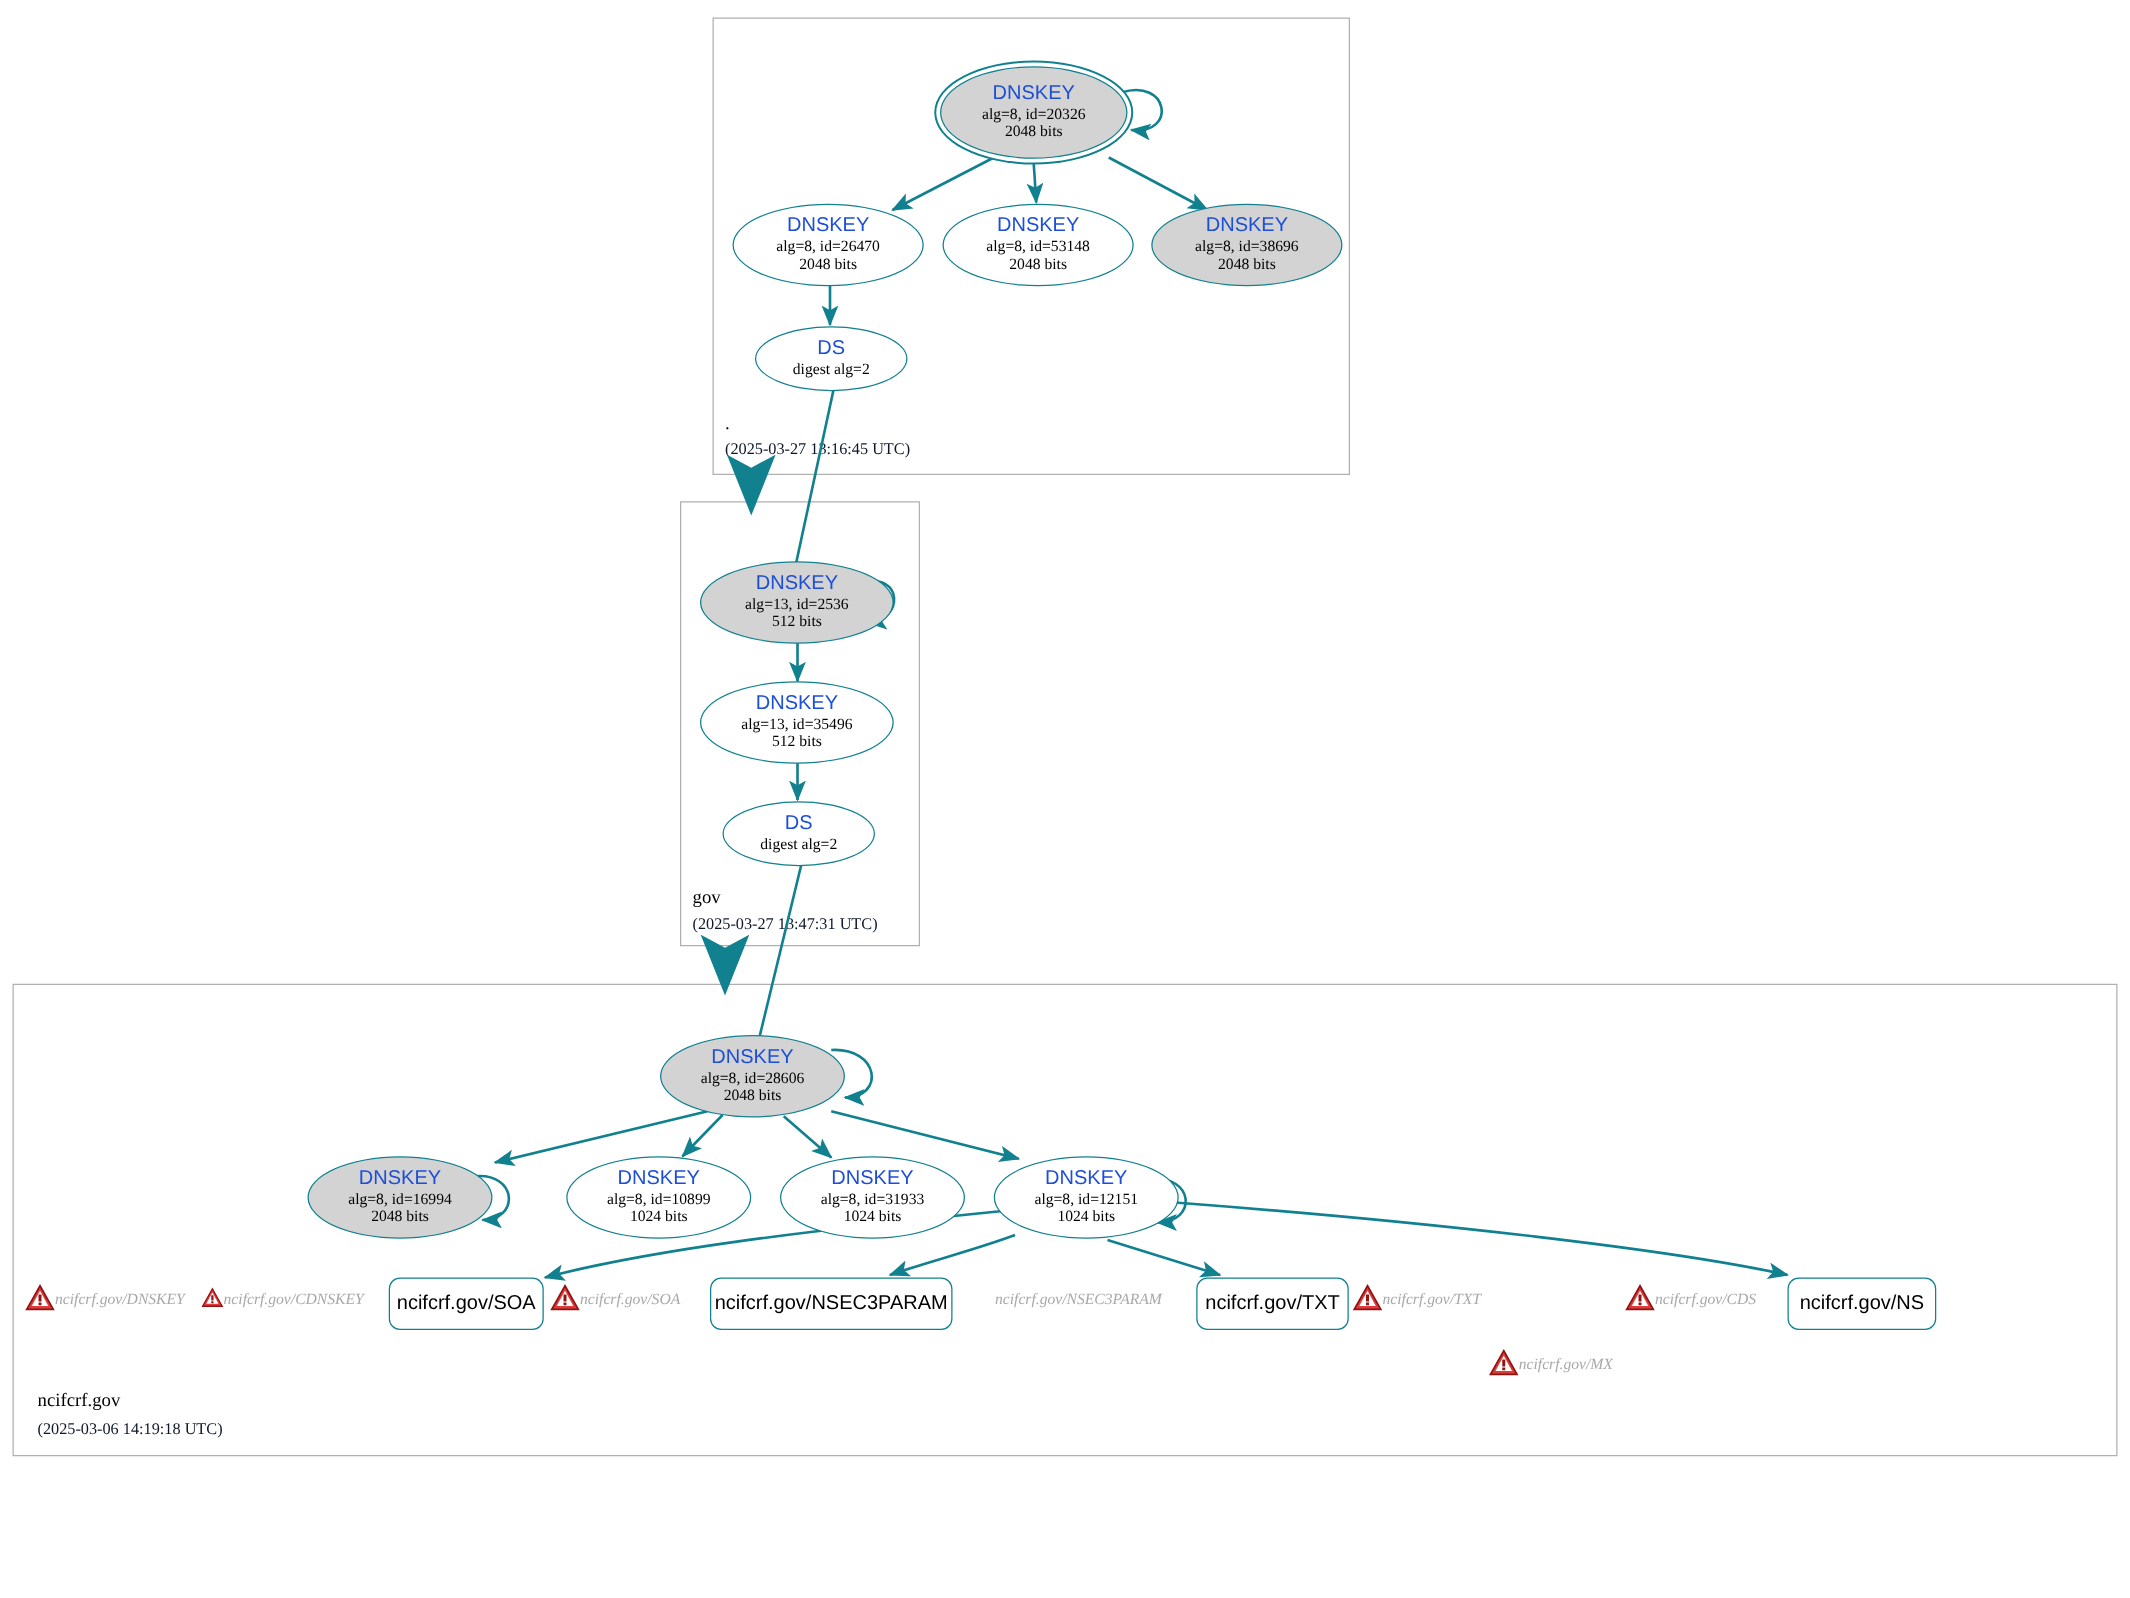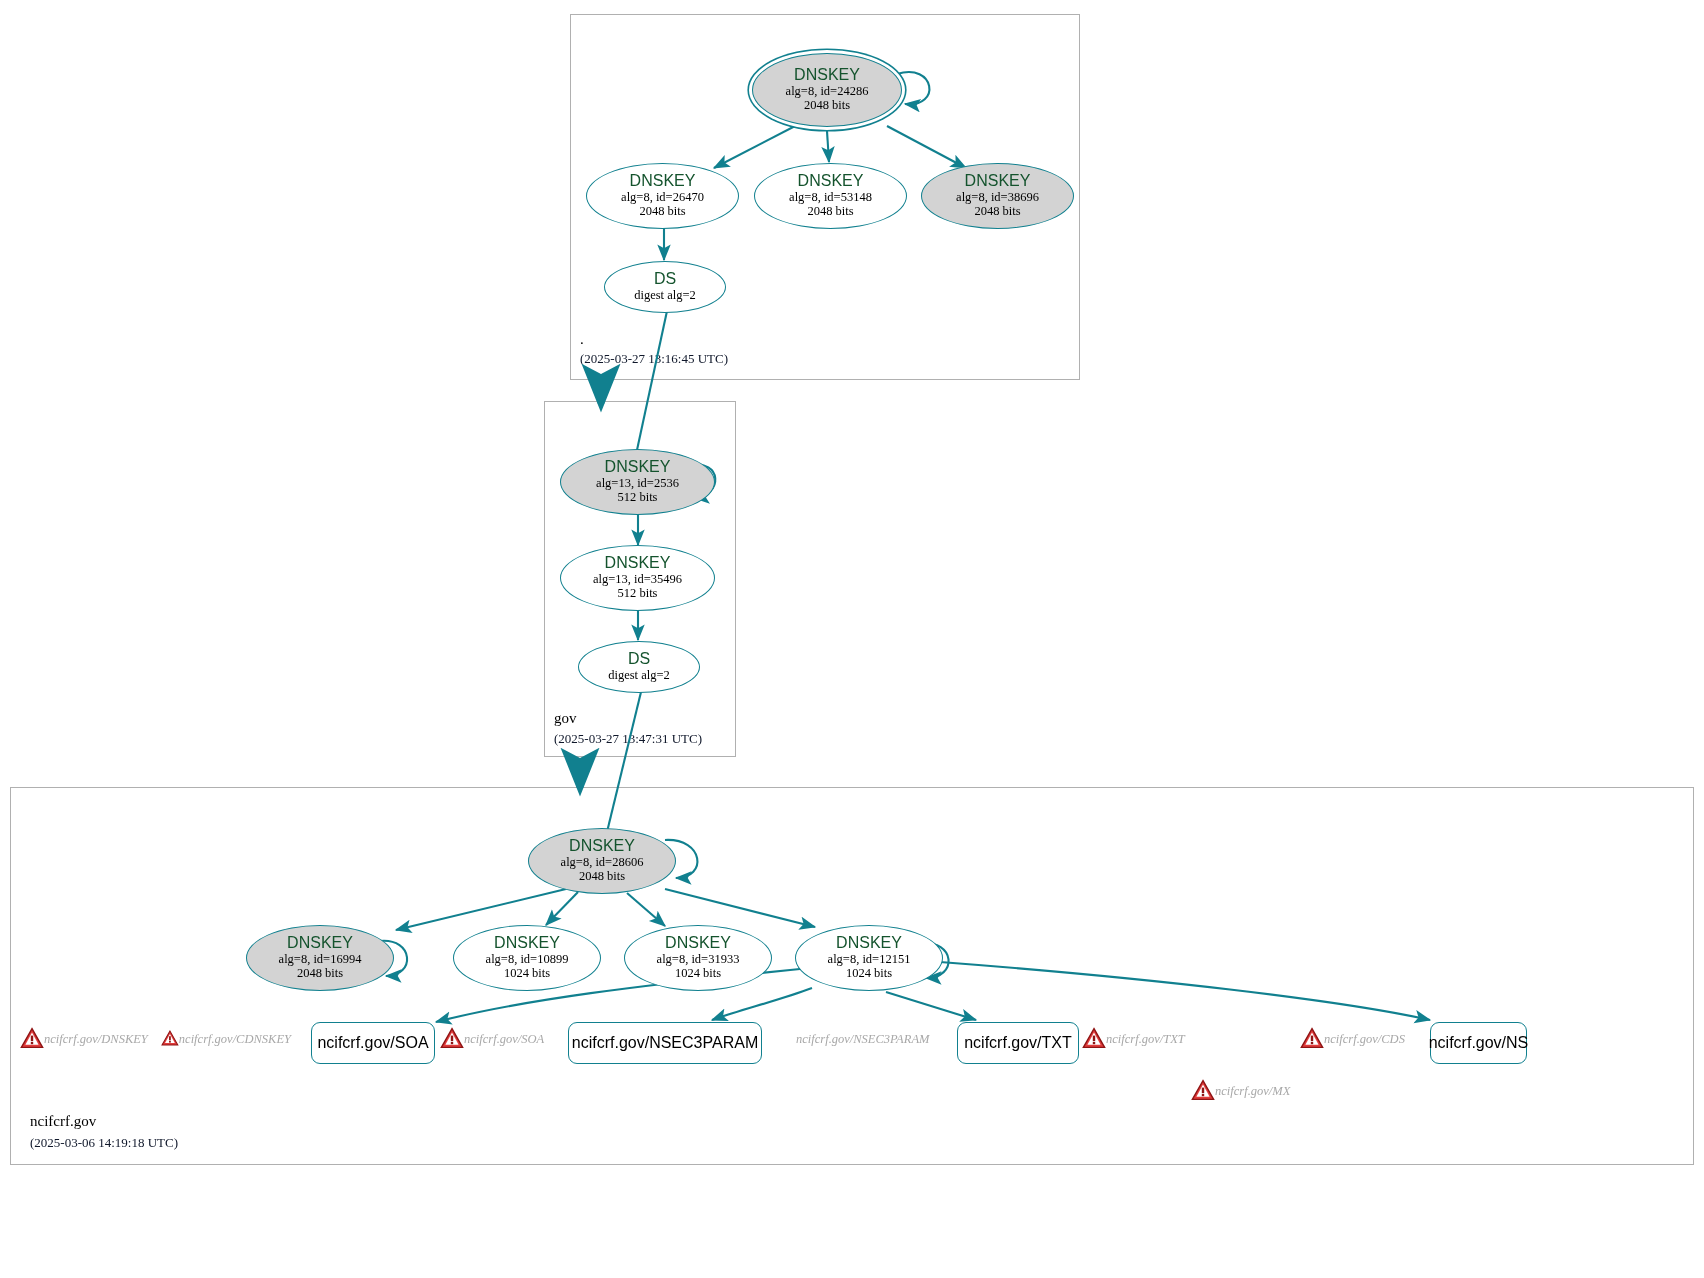--- a/index.html
+++ b/index.html
@@ -6,21 +6,21 @@
   body{width:1704px;height:1278px;position:relative;font-family:"Liberation Sans",sans-serif;overflow:hidden;}
   #stage{position:absolute;left:0;top:0;width:1704px;height:1278px;}
   svg.layer{position:absolute;left:0;top:0;width:1704px;height:1278px;overflow:visible;}
   .zonebox{position:absolute;border:1px solid #b0b0b0;background:transparent;box-sizing:border-box;}
   .zonelabel{position:absolute;font-family:"Liberation Serif",serif;font-size:15px;color:#000;white-space:nowrap;}
   .zonestamp{position:absolute;font-family:"Liberation Serif",serif;font-size:13px;color:#0f172a;white-space:nowrap;}
   .node{position:absolute;display:flex;flex-direction:column;align-items:center;justify-content:center;text-align:center;box-sizing:border-box;}
   .ellipse{border:1.6px solid #11808f;border-radius:50%;background:#ffffff;}
   .ellipse.shaded{background:#d3d3d3;}
   .ellipse.sep{box-shadow:0 0 0 3px #ffffff, 0 0 0 4.6px #11808f;}
-  .nt{font-family:"Liberation Sans",sans-serif;font-size:16px;color:#14532d;line-height:1.05;}
+  .nt{font-family:"Liberation Sans",sans-serif;font-size:16px;color:#1d4ed8;line-height:1.05;}
   .nsub{font-family:"Liberation Serif",serif;font-size:12.5px;color:#000;line-height:1.15;white-space:nowrap;}
   .rrbox{position:absolute;border:1.6px solid #11808f;border-radius:9px;background:#fff;
          display:flex;align-items:center;justify-content:center;font-family:"Liberation Sans",sans-serif;
          font-size:16px;color:#000;box-sizing:border-box;white-space:nowrap;}
   .warn{position:absolute;display:flex;flex-direction:row;align-items:center;width:130px;}
   .warnlabel{font-family:"Liberation Serif",serif;font-style:italic;font-size:12.5px;color:#a8a8a8;white-space:nowrap;margin-top:3px;}
 </style>
 </head>
 <body>
 
@@ -88,21 +88,21 @@
       <path d="M812,988 C780,1000 740,1010 712,1020" marker-end="url(#ah)"></path>
 
       <path d="M886,992 L976,1020" marker-end="url(#ah)"></path>
 
       <path d="M940,962 C1150,978 1340,1000 1430,1020" marker-end="url(#ah)"></path>
     </g>
   </svg>
 
   <div class="node ellipse shaded sep" style="left:752px;top:53px;width:150px;height:74px;">
     <div class="nt">DNSKEY</div>
-    <div class="nsub">alg=8, id=24286</div>
+    <div class="nsub">alg=8, id=20326</div>
     <div class="nsub">2048 bits</div>
   </div>
 
   <div class="node ellipse" style="left:586px;top:163px;width:153px;height:66px;">
     <div class="nt">DNSKEY</div>
     <div class="nsub">alg=8, id=26470</div>
     <div class="nsub">2048 bits</div>
   </div>
 
   <div class="node ellipse" style="left:754px;top:163px;width:153px;height:66px;">
@@ -165,21 +165,21 @@
 
   <div class="node ellipse" style="left:795px;top:925px;width:148px;height:66px;">
     <div class="nt">DNSKEY</div>
     <div class="nsub">alg=8, id=12151</div>
     <div class="nsub">1024 bits</div>
   </div>
 
   <div class="rrbox" style="left:311px;top:1022px;width:124px;height:42px;">ncifcrf.gov/SOA</div>
   <div class="rrbox" style="left:568px;top:1022px;width:194px;height:42px;">ncifcrf.gov/NSEC3PARAM</div>
   <div class="rrbox" style="left:957px;top:1022px;width:122px;height:42px;">ncifcrf.gov/TXT</div>
-  <div class="rrbox" style="left:1430px;top:1022px;width:97px;height:42px;">ncifcrf.gov/NS</div>
+  <div class="rrbox" style="left:1430px;top:1022px;width:119px;height:42px;">ncifcrf.gov/NS</div>
 
   <div class="warn" style="left:20px;top:1027px;">
     <svg width="24" height="22" viewBox="0 0 24 22">
       <path d="M12 1.6 L22.6 20.4 L1.4 20.4 Z" fill="#e03b3b" stroke="#8f1414" stroke-width="1.4"></path>
       <path d="M12 5.5 L18.6 17.8 L5.4 17.8 Z" fill="#ffffff" stroke="none"></path>
       <rect x="10.8" y="8.6" width="2.4" height="5.6" fill="#8f1414"></rect>
       <rect x="10.8" y="15" width="2.4" height="2.2" fill="#8f1414"></rect>
     </svg>
     <div class="warnlabel">ncifcrf.gov/DNSKEY</div>
   </div>

